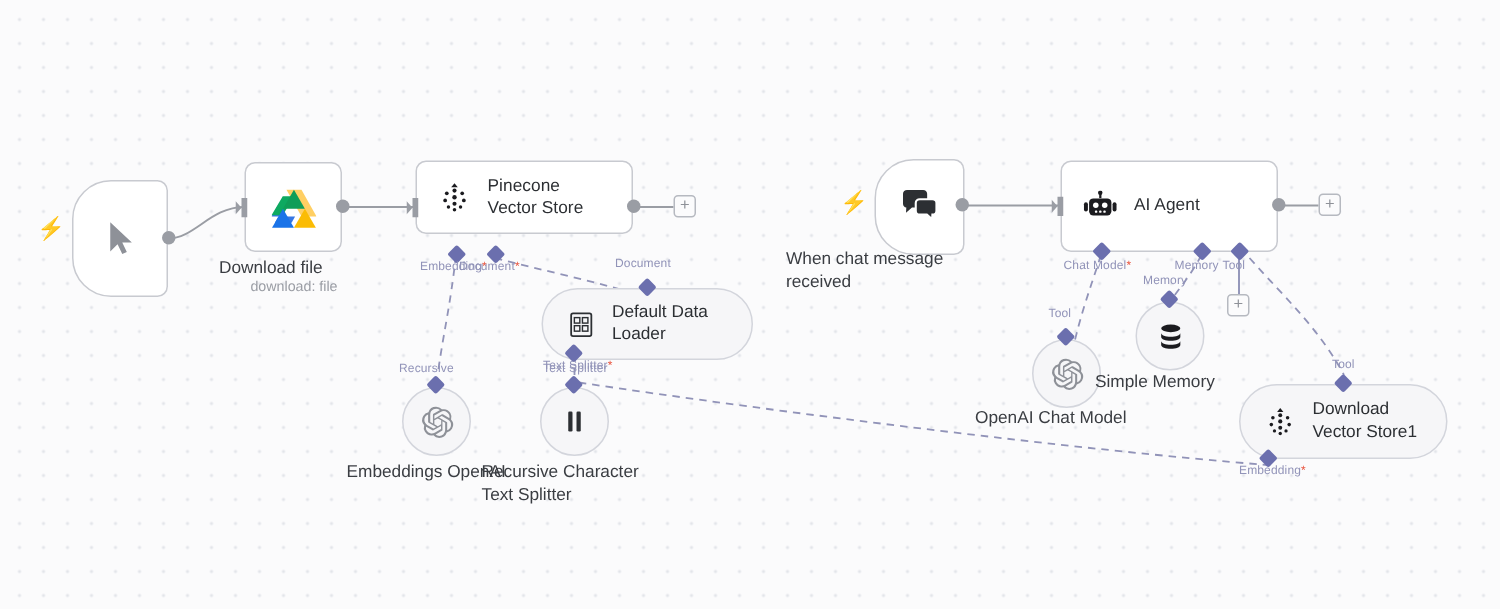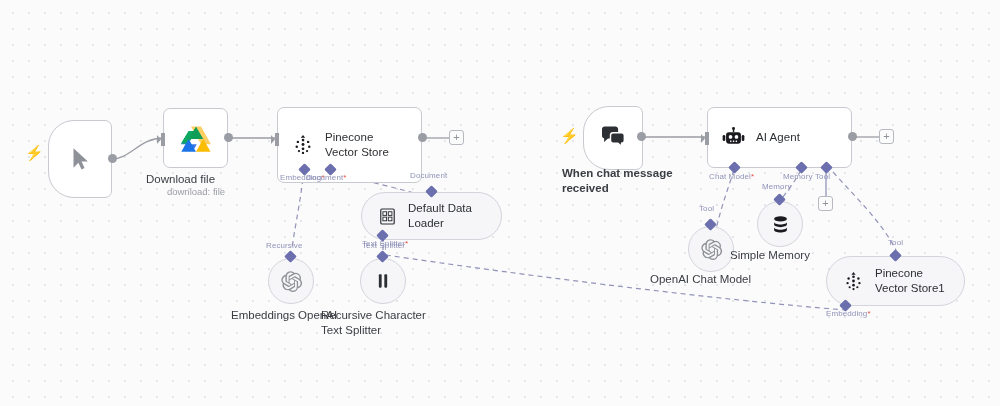--- a/index.html
+++ b/index.html
@@ -180,21 +180,21 @@
   <div class="inarrow" style="left:157px; top:132px;">
     <svg width="8" height="13" viewBox="0 0 8 13">
         <rect x="4" y="0" width="4" height="13" fill="#9a9da4"></rect>
         <path d="M0 2 L4 6.5 L0 11 Z" fill="#9a9da4"></path>
       </svg>
   </div>
   <div class="outdot" style="left:224px; top:133px;"></div>
   <div class="caption" style="left:146px; top:172px; width:100px;">Download file</div>
   <div class="subcaption" style="left:146px; top:186px; width:100px;">download: file</div>
 
-  <div class="node box" style="left:277px; top:107px; width:145px; height:76px;">
+  <div class="node box" style="left:277px; top:107px; width:145px; height:49px;">
     <svg class="icon" width="22" height="22" viewBox="0 0 24 24">
       <g fill="#1b1b1f">
         <path d="M12 1.2 L9.6 4.2 L14.4 4.2 Z"></path>
         <circle cx="12" cy="6.6" r="1.5"></circle>
         <circle cx="12" cy="11.4" r="1.6"></circle>
         <circle cx="12" cy="16.2" r="1.5"></circle>
         <circle cx="12" cy="20.6" r="1.3"></circle>
         <circle cx="6.4" cy="8.6" r="1.35"></circle>
         <circle cx="17.6" cy="8.6" r="1.35"></circle>
         <circle cx="5.2" cy="13.8" r="1.35"></circle>
@@ -263,21 +263,21 @@
 Text Splitter</div>
 
   <div class="node trigger" style="left:583px; top:106px; width:60px; height:64px;">
     <svg class="icon" width="28" height="26" viewBox="0 0 28 26">
       <path d="M3 4.2 C3 2.7 4.2 1.6 5.7 1.6 L16.4 1.6 C17.9 1.6 19.1 2.7 19.1 4.2 L19.1 10.8 C19.1 12.3 17.9 13.4 16.4 13.4 L9 13.4 L5 16.9 L5.2 13.4 C3.9 13.2 3 12.1 3 10.8 Z" fill="#2c2f33"></path>
       <path d="M11.5 10.4 C11.5 8.9 12.7 7.8 14.2 7.8 L22.6 7.8 C24.1 7.8 25.3 8.9 25.3 10.4 L25.3 15.5 C25.3 17 24.1 18.1 22.6 18.1 L22.4 21.2 L18.9 18.1 L14.2 18.1 C12.7 18.1 11.5 17 11.5 15.5 Z" fill="#2c2f33" stroke="#ffffff" stroke-width="1.4"></path>
     </svg>
   </div>
   <div class="bolt" style="left:560px; top:128px;">⚡</div>
   <div class="outdot" style="left:637px; top:132px;"></div>
-  <div class="caption" style="left:562px; top:166px; width:140px;font-weight:bold;">When chat message
+  <div class="caption" style="left:524px; top:166px; width:140px;">When chat message
 received</div>
 
   <div class="node box" style="left:707px; top:107px; width:145px; height:61px;text-align:center;">
     <svg class="icon" width="23" height="21" viewBox="0 0 26 24">
       <rect x="4.5" y="6" width="17" height="13" rx="3.2" fill="#1b1b1f"></rect>
       <circle cx="9.6" cy="11.3" r="2.1" fill="#ffffff"></circle>
       <circle cx="16.4" cy="11.3" r="2.1" fill="#ffffff"></circle>
       <rect x="9" y="15.3" width="1.7" height="1.7" rx=".5" fill="#ffffff"></rect>
       <rect x="12.2" y="15.3" width="1.7" height="1.7" rx=".5" fill="#ffffff"></rect>
       <rect x="15.4" y="15.3" width="1.7" height="1.7" rx=".5" fill="#ffffff"></rect>
@@ -335,21 +335,21 @@
         <circle cx="12" cy="16.2" r="1.5"></circle>
         <circle cx="12" cy="20.6" r="1.3"></circle>
         <circle cx="6.4" cy="8.6" r="1.35"></circle>
         <circle cx="17.6" cy="8.6" r="1.35"></circle>
         <circle cx="5.2" cy="13.8" r="1.35"></circle>
         <circle cx="18.8" cy="13.8" r="1.35"></circle>
         <circle cx="7.6" cy="18.6" r="1.25"></circle>
         <circle cx="16.4" cy="18.6" r="1.25"></circle>
       </g>
     </svg>
-    <div class="ntitle">Pinecone Vector
+    <div class="ntitle">Download Vector
 Store1</div>
   </div>
   <div class="diamond" style="left:891px; top:251px;"></div>
   <div class="portlabel" style="left:888px; top:238px;">Tool</div>
   <div class="diamond" style="left:841px; top:301px;"></div>
   <div class="portlabel" style="left:826px; top:309px;">
     <span>Embedding</span><span class="req">*</span>
   </div>
 
 </div>

